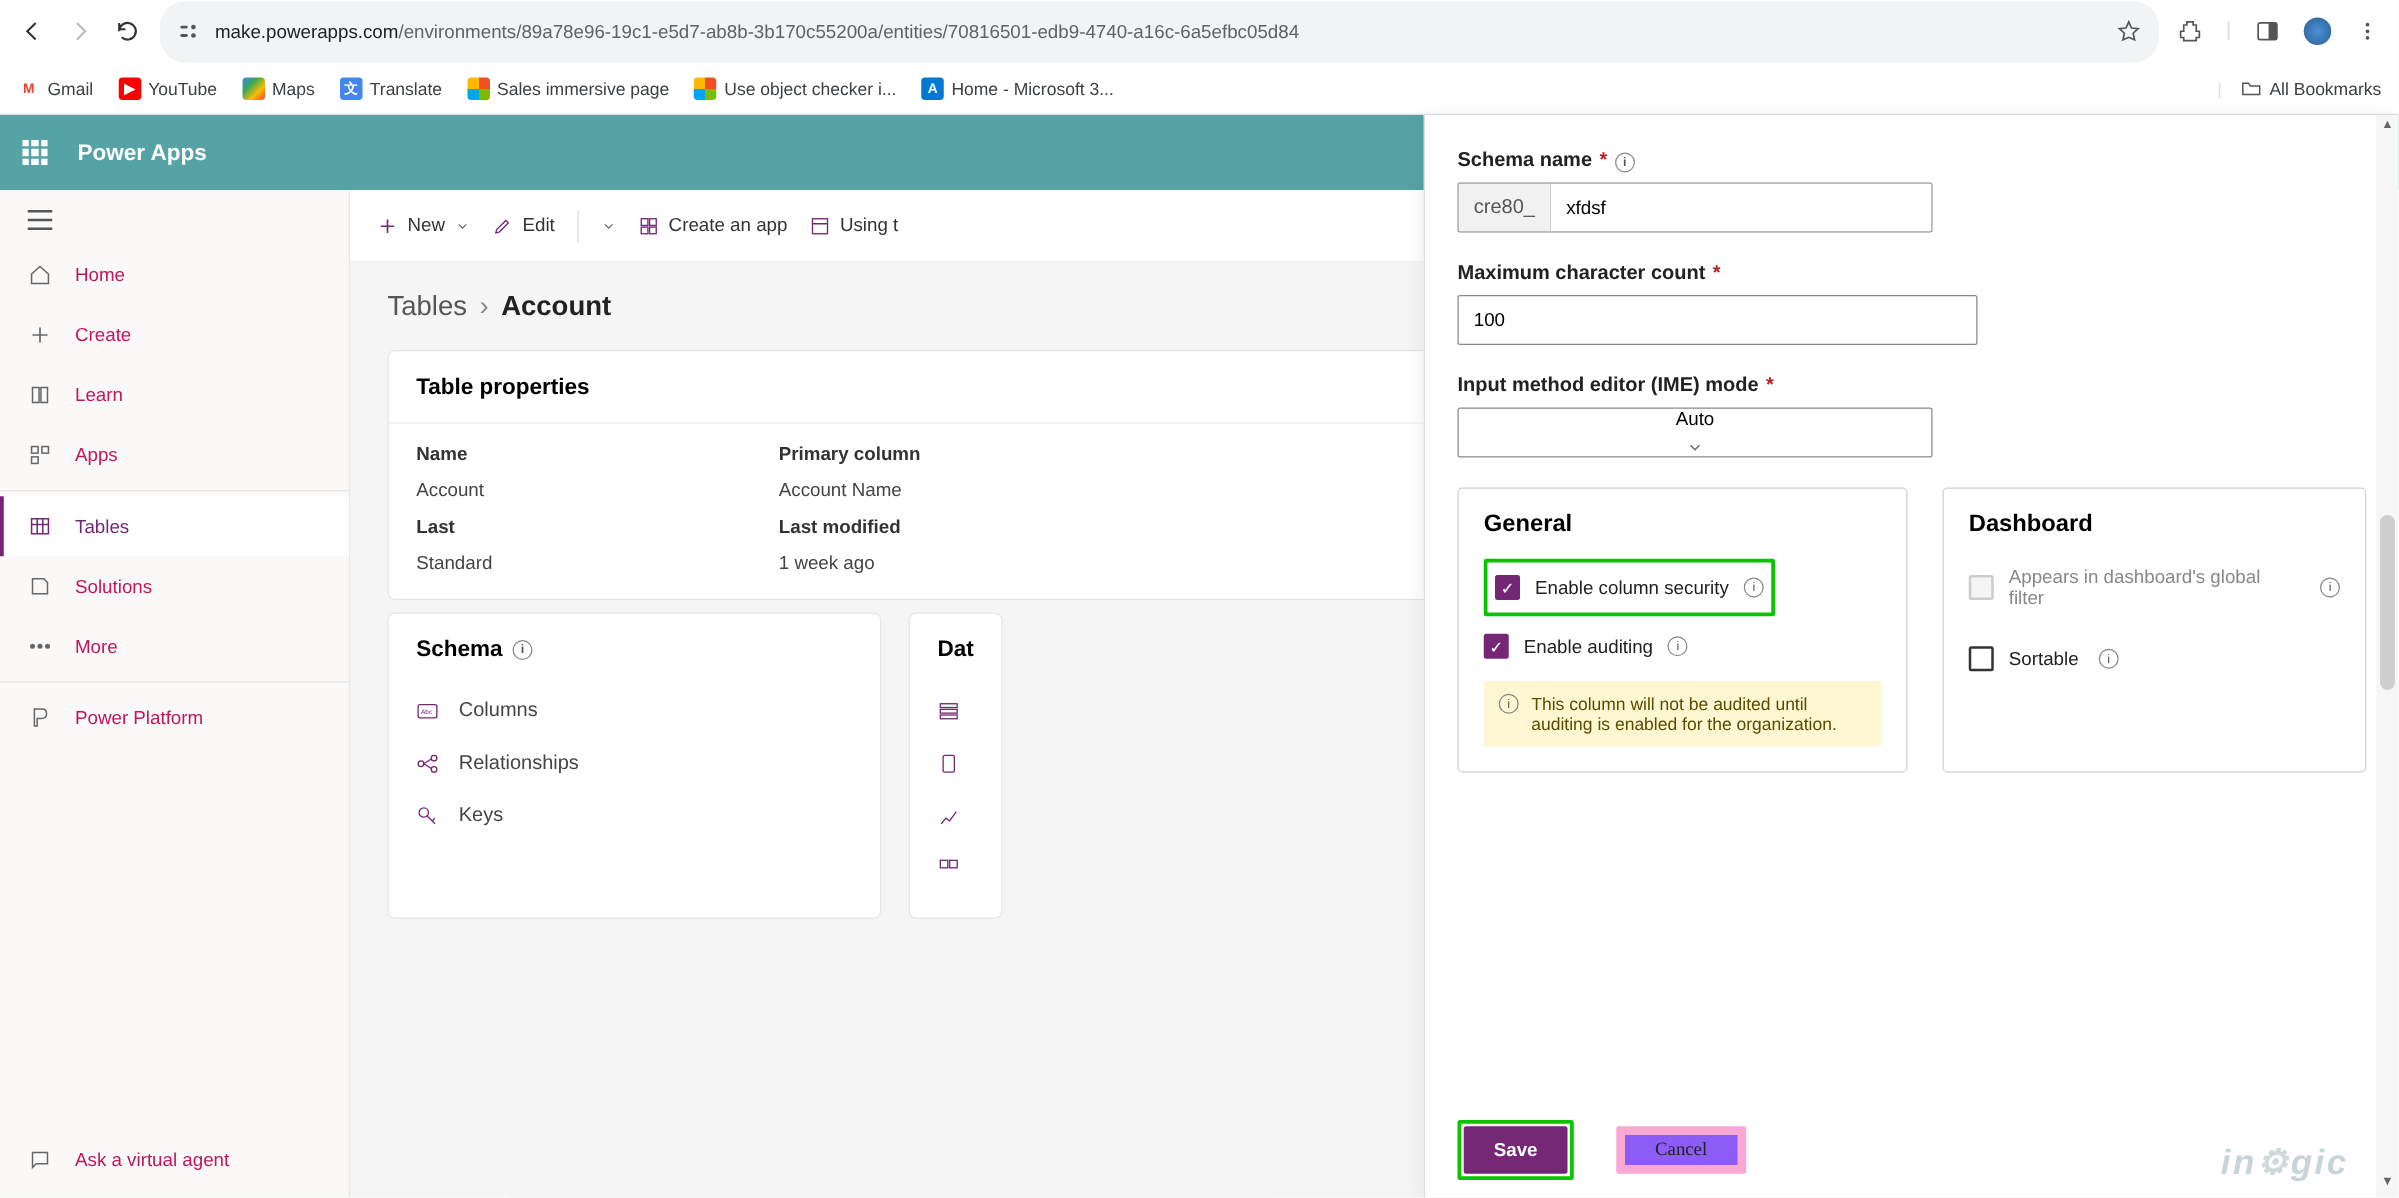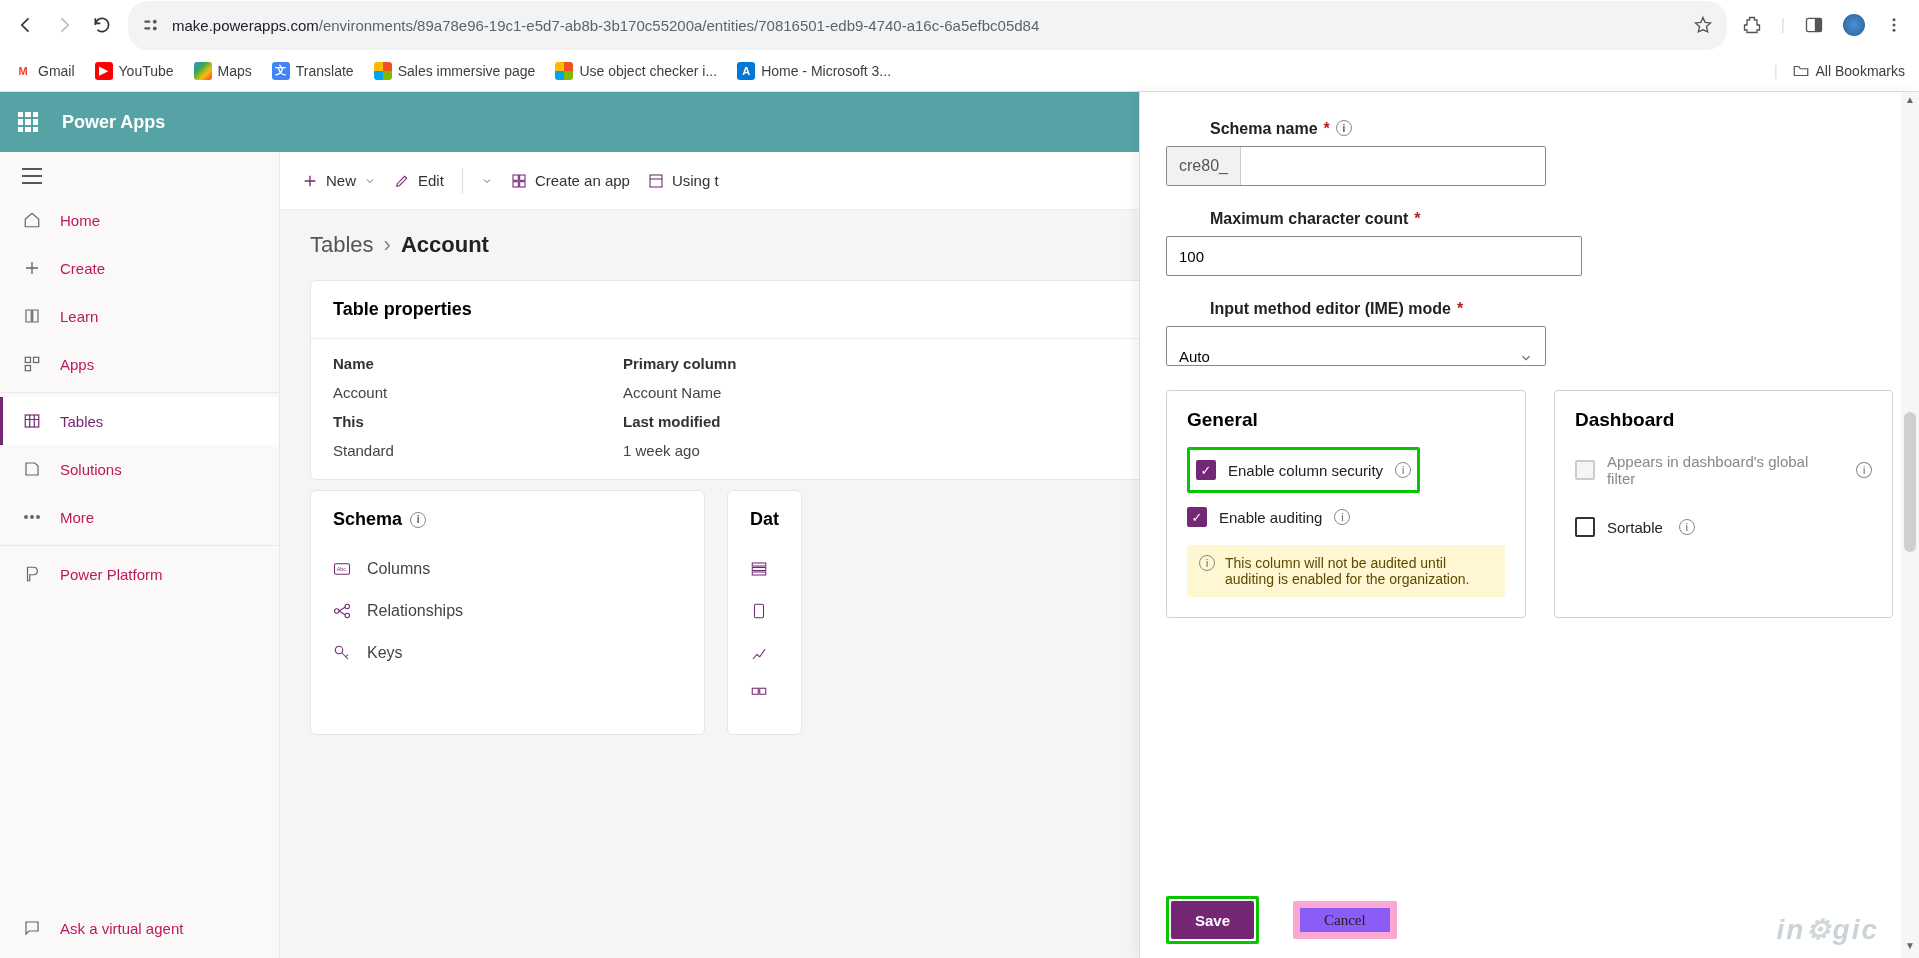--- a/index.html
+++ b/index.html
@@ -77,28 +77,28 @@
   border-left:1px solid #ddd;
   box-shadow:-4px 0 12px rgba(0,0,0,.06);
   padding:28px 26px 0;
   overflow:hidden;
 }
 .panel-scroll{position:absolute; right:0; top:0; bottom:0; width:18px; background:#f6f6f6;}
 .panel-scroll .thumb{position:absolute; left:3px; right:3px; top:320px; height:140px; background:#cfcfcf; border-radius:6px;}
 .panel-scroll .arrow{position:absolute; left:0; right:0; height:16px; text-align:center; color:#666; font-size:10px;}
 .panel-scroll .arrow.up{top:2px;}
 .panel-scroll .arrow.down{bottom:2px;}
-.field-label{ font-size:16px; font-weight:600; color:#222; display:flex; align-items:flex-start; gap:6px; margin-bottom:8px;margin-left:44px;}
+.field-label{ font-size:16px; font-weight:600; color:#222; display:flex; align-items:flex-end; gap:6px; margin-bottom:8px;}
 .req{color:#b32222;}
 .info-dot{ width:16px; height:16px; border:1px solid #888; border-radius:50%; display:inline-flex; align-items:center; justify-content:center; font-size:10px; color:#555;}
 .schema-input{display:flex; width:380px; border:1px solid #888; border-radius:2px; height:40px;}
 .schema-prefix{ background:#f1f1f1; border-right:1px solid #ccc; display:flex; align-items:center; padding:0 12px; color:#555;}
 .schema-input input{ border:none; outline:none; padding:0 12px; flex:1; font-size:15px;}
 .text-input{ width:416px; border:1px solid #888; border-radius:2px; height:40px; padding:0 12px; font-size:15px;}
-.select-input{ width:380px; border:1px solid #888; border-radius:2px; height:40px; padding:0 12px; font-size:15px; display:flex; align-items:flex-end; justify-content:space-between; cursor:pointer;}
+.select-input{ width:380px; border:1px solid #888; border-radius:2px; height:40px; padding:0 12px; font-size:15px; display:flex; align-items:center; justify-content:space-between; cursor:pointer;flex-direction:column;}
 .field-block{margin-bottom:24px;}
 
 .panel-cols{display:flex; gap:28px; margin-top:4px;}
 .group-card{ border:1px solid #d0d0d0; border-radius:4px; padding:18px 20px 20px; }
 .group-card.left{flex:0 0 360px;}
 .group-card.right{flex:1;}
 .group-title{font-size:19px; font-weight:600; margin-bottom:16px;}
 .chk-row{ display:flex; align-items:center; gap:12px; padding:6px 0;}
 .checkbox{ width:20px; height:20px; border:2px solid #888; border-radius:2px; display:flex; align-items:center; justify-content:center; color:#fff; font-size:13px;}
 .checkbox.checked{ background:#742774; border-color:#742774;}
@@ -379,21 +379,21 @@
       <span class="current">Account</span>
     </div>
 
     <div class="card">
       <div class="card-header">Table properties</div>
       <div class="props-grid">
         <div class="hdr">Name</div>
         <div class="hdr">Primary column</div>
         <div class="val">Account</div>
         <div class="val">Account Name</div>
-        <div class="hdr">This</div>
+        <div class="hdr">Last</div>
         <div class="hdr">Last modified</div>
         <div class="val">Standard</div>
         <div class="val">1 week ago</div>
       </div>
     </div>
 
     <div class="cards-row">
       <div class="half-card" style="flex:0 0 395px">
         <div class="hc-title">
             <span>Schema</span>
@@ -475,20 +475,21 @@
 
 <div class="panel" style="top:92px">
   <div class="field-block">
     <div class="field-label">
         <span>Schema name</span> 
         <span class="req">*</span> 
         <span class="info-dot">i</span>
       </div>
     <div class="schema-input">
       <div class="schema-prefix">cre80_</div>
+      <input type="text" value="xfdsf" style="">
     </div>
   </div>
 
   <div class="field-block">
     <div class="field-label">
         <span>Maximum character count</span> 
         <span class="req">*</span>
       </div>
     <input class="text-input" type="text" value="100" style="">
   </div>

